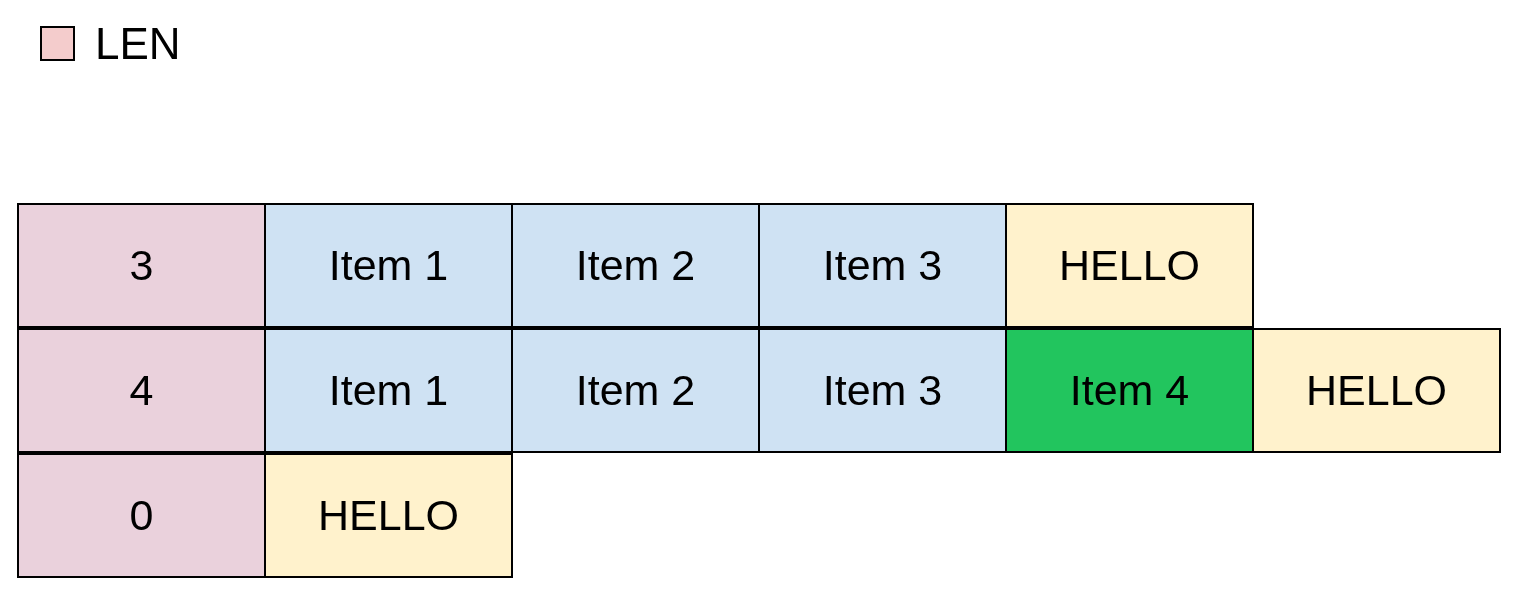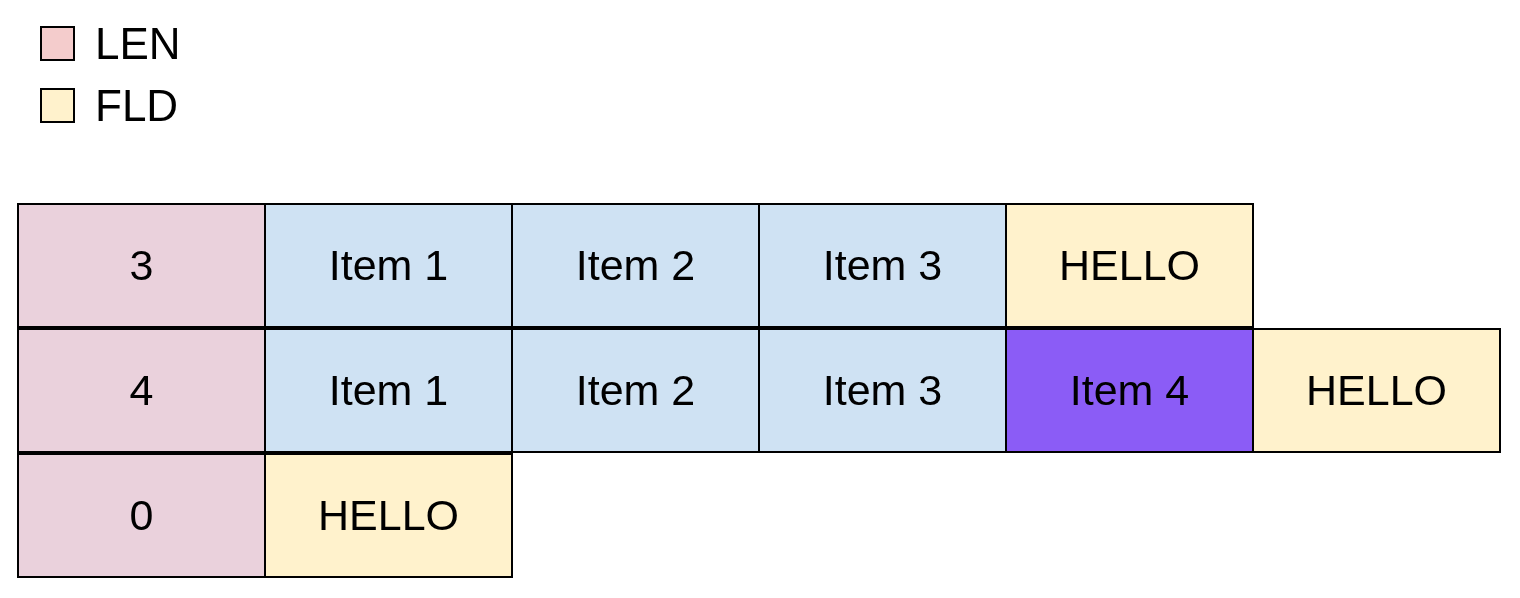--- a/index.html
+++ b/index.html
@@ -73,38 +73,34 @@
   }
 </style>
 </head>
 <body>
 
 <div class="legend">
     <div class="legend-item">
       <span class="swatch" style="background-color: rgb(244, 204, 204);"></span>
       <span class="legend-label">LEN</span>
     </div>
-    <div class="legend-item">
-      <span class="swatch" style="background-color: rgb(255, 242, 204);"></span>
-      <span class="legend-label">FLD</span>
-    </div>
   </div>
 <div class="diagram">
     <div class="diagram-row">
       <div class="cell" style="background-color: rgb(234, 209, 220); border-color: rgb(0, 0, 0);">3</div>
       <div class="cell" style="background-color: rgb(207, 226, 243); border-color: rgb(0, 0, 0);">Item 1</div>
       <div class="cell" style="background-color: rgb(207, 226, 243); border-color: rgb(0, 0, 0);">Item 2</div>
       <div class="cell" style="background-color: rgb(207, 226, 243); border-color: rgb(0, 0, 0);">Item 3</div>
       <div class="cell" style="background-color: rgb(255, 242, 204); border-color: rgb(0, 0, 0);">HELLO</div>
     </div>
     <div class="diagram-row">
       <div class="cell" style="background-color: rgb(234, 209, 220); border-color: rgb(0, 0, 0);">4</div>
       <div class="cell" style="background-color: rgb(207, 226, 243); border-color: rgb(0, 0, 0);">Item 1</div>
       <div class="cell" style="background-color: rgb(207, 226, 243); border-color: rgb(0, 0, 0);">Item 2</div>
       <div class="cell" style="background-color: rgb(207, 226, 243); border-color: rgb(0, 0, 0);">Item 3</div>
-      <div class="cell" style="background-color: #8b5cf6; border-color: rgb(0, 0, 0);">Item 4</div>
+      <div class="cell" style="background-color: #22c55e; border-color: rgb(0, 0, 0);">Item 4</div>
       <div class="cell" style="background-color: rgb(255, 242, 204); border-color: rgb(0, 0, 0);">HELLO</div>
     </div>
     <div class="diagram-row">
       <div class="cell" style="background-color: rgb(234, 209, 220); border-color: rgb(0, 0, 0);">0</div>
       <div class="cell" style="background-color: rgb(255, 242, 204); border-color: rgb(0, 0, 0);">HELLO</div>
     </div>
   </div>
 
 </body></html>

